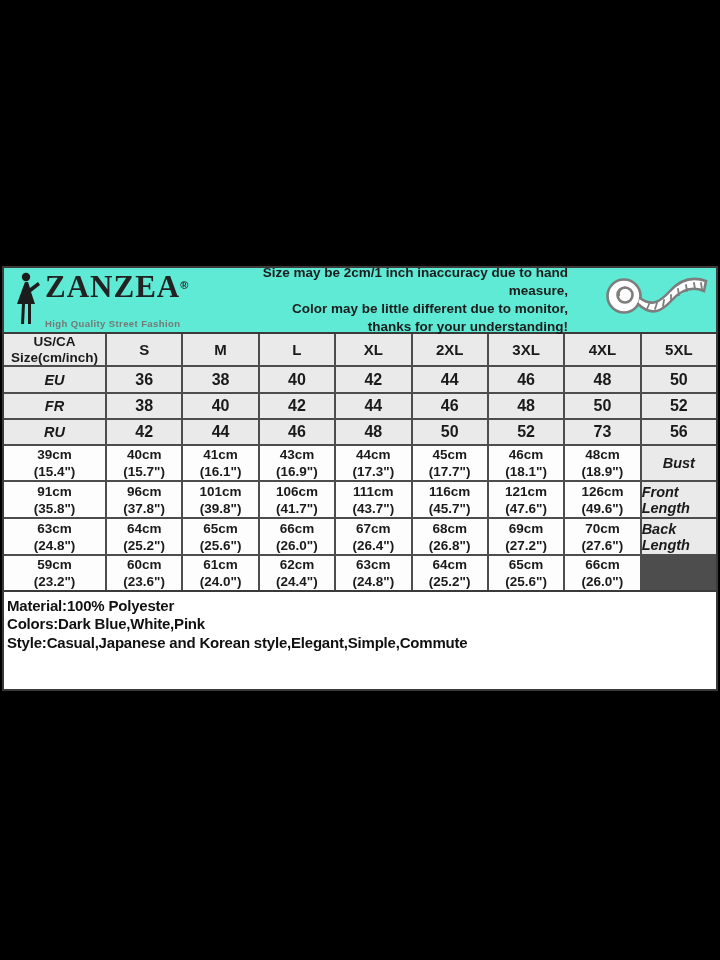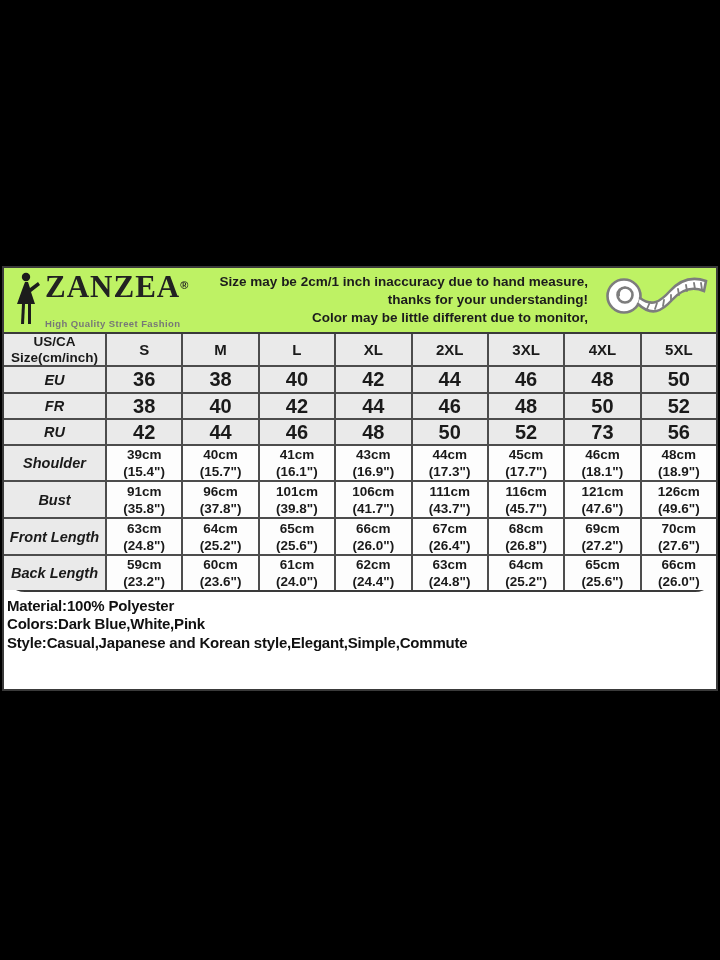--- a/index.html
+++ b/index.html
@@ -10,51 +10,50 @@
     -webkit-font-smoothing:antialiased;
   }
   .sheet{
     position:absolute;left:2px;top:266px;width:716px;height:425px;
     box-sizing:border-box;background:#fff;border:2px solid #3a3a3a;
     display:flex;flex-direction:column;
   }
   
   .hdr{
     height:66px;box-sizing:border-box;border-bottom:2px solid #3a3a3a;
-    display:flex;align-items:center;background:#bef264;
+    display:flex;align-items:center;background:#5eead4;gap:20px;
   }
   .logo{width:176px;display:flex;align-items:center;padding-left:9px;box-sizing:border-box;}
   .logo-fig{width:30px;height:56px;flex:0 0 auto;}
   .logo-txt{display:flex;flex-direction:column;margin-left:2px;}
   .brand-row{display:flex;align-items:flex-start;line-height:30px;}
   .brand{
     font-family:"Liberation Serif", serif;font-weight:bold;font-size:31px;
     letter-spacing:1px;color:#222;transform:scaleY(1.05);
   }
   .rmark{font-size:11px;font-weight:bold;color:#222;margin-top:-2px;}
   .tagline{font-size:9.5px;color:#777;letter-spacing:.4px;margin-top:16px;white-space:nowrap;font-weight:bold;}
   .disc{flex:1;text-align:right;font-weight:bold;font-size:13.5px;color:#1c1c1c;line-height:18px;}
   .tape{width:128px;display:flex;justify-content:center;align-items:center;}
   
   .size-table{
     display:grid;
     grid-template-columns:101px repeat(8,1fr);
     grid-template-rows:31px 25px 24px 24px 34px 35px 35px 34px;
     gap:2px;background:#4d4d4d;
     border-bottom:2px solid #3a3a3a;
-    border-radius:21px;
   }
   .cell{
     display:flex;flex-direction:column;justify-content:center;align-items:center;
     background:#fdfdfd;color:#1a1a1a;font-weight:bold;overflow:hidden;
   }
   .gray{background:#eaeaea;}
   .corner{font-size:13.5px;line-height:16px;}
   .szhead{font-size:15px;}
-  .regval{font-size:20px;}
+  .regval{font-size:16px;}
   .rowlab{font-size:14.5px;font-style:italic;}
   .mline{font-size:13.5px;line-height:17px;}
   
   .details{
     flex:1;background:#fff;padding:5px 0 0 3px;box-sizing:border-box;
   }
   .dline{font-size:15px;font-weight:bold;color:#111;line-height:18.4px;letter-spacing:-0.2px;}
 </style>
 </head>
 <body>
@@ -72,22 +71,22 @@
       <div class="logo-txt">
         <div class="brand-row">
           <span class="brand">ZANZEA</span>
           <span class="rmark">®</span>
         </div>
         <span class="tagline">High Quality Street Fashion</span>
       </div>
     </div>
     <div class="disc">
       <div>Size may be 2cm/1 inch inaccuracy due to hand measure,</div>
+      <div>Color may be little different due to monitor,</div>
       <div>thanks for your understanding!</div>
-      <div>Color may be little different due to monitor,</div>
     </div>
     <div class="tape">
       <svg width="116" height="58" viewBox="0 0 116 58">
         <g fill="none" stroke="#7d7d7d" stroke-width="2.6" stroke-linecap="round">
           <circle cx="30" cy="25" r="16.5" fill="#fff"></circle>
           <circle cx="31" cy="24" r="7.5" fill="#fff"></circle>
           <path d="M31 16.5 C27 17 24.5 20 25 24.5" stroke-width="2"></path>
           <path d="M44 33 C58 46 68 40 78 29 C88 18 98 15 110 20 L112 10 C98 5 86 9 76 20 C66 31 58 36 46 27" fill="#fff"></path>
           <g stroke-width="1.8">
             <line x1="53" y1="38" x2="56" y2="31"></line>
@@ -142,21 +141,20 @@
     <div class="cell gray rowlab">RU</div>
     <div class="cell gray regval">42</div>
     <div class="cell gray regval">44</div>
     <div class="cell gray regval">46</div>
     <div class="cell gray regval">48</div>
     <div class="cell gray regval">50</div>
     <div class="cell gray regval">52</div>
     <div class="cell gray regval">73</div>
     <div class="cell gray regval">56</div>
 
-    <div class="cell gray rowlab">Shoulder</div>
     <div class="cell">
         <span class="mline">39cm</span>
         <span class="mline">(15.4")</span>
       </div>
     <div class="cell">
         <span class="mline">40cm</span>
         <span class="mline">(15.7")</span>
       </div>
     <div class="cell">
         <span class="mline">41cm</span>

